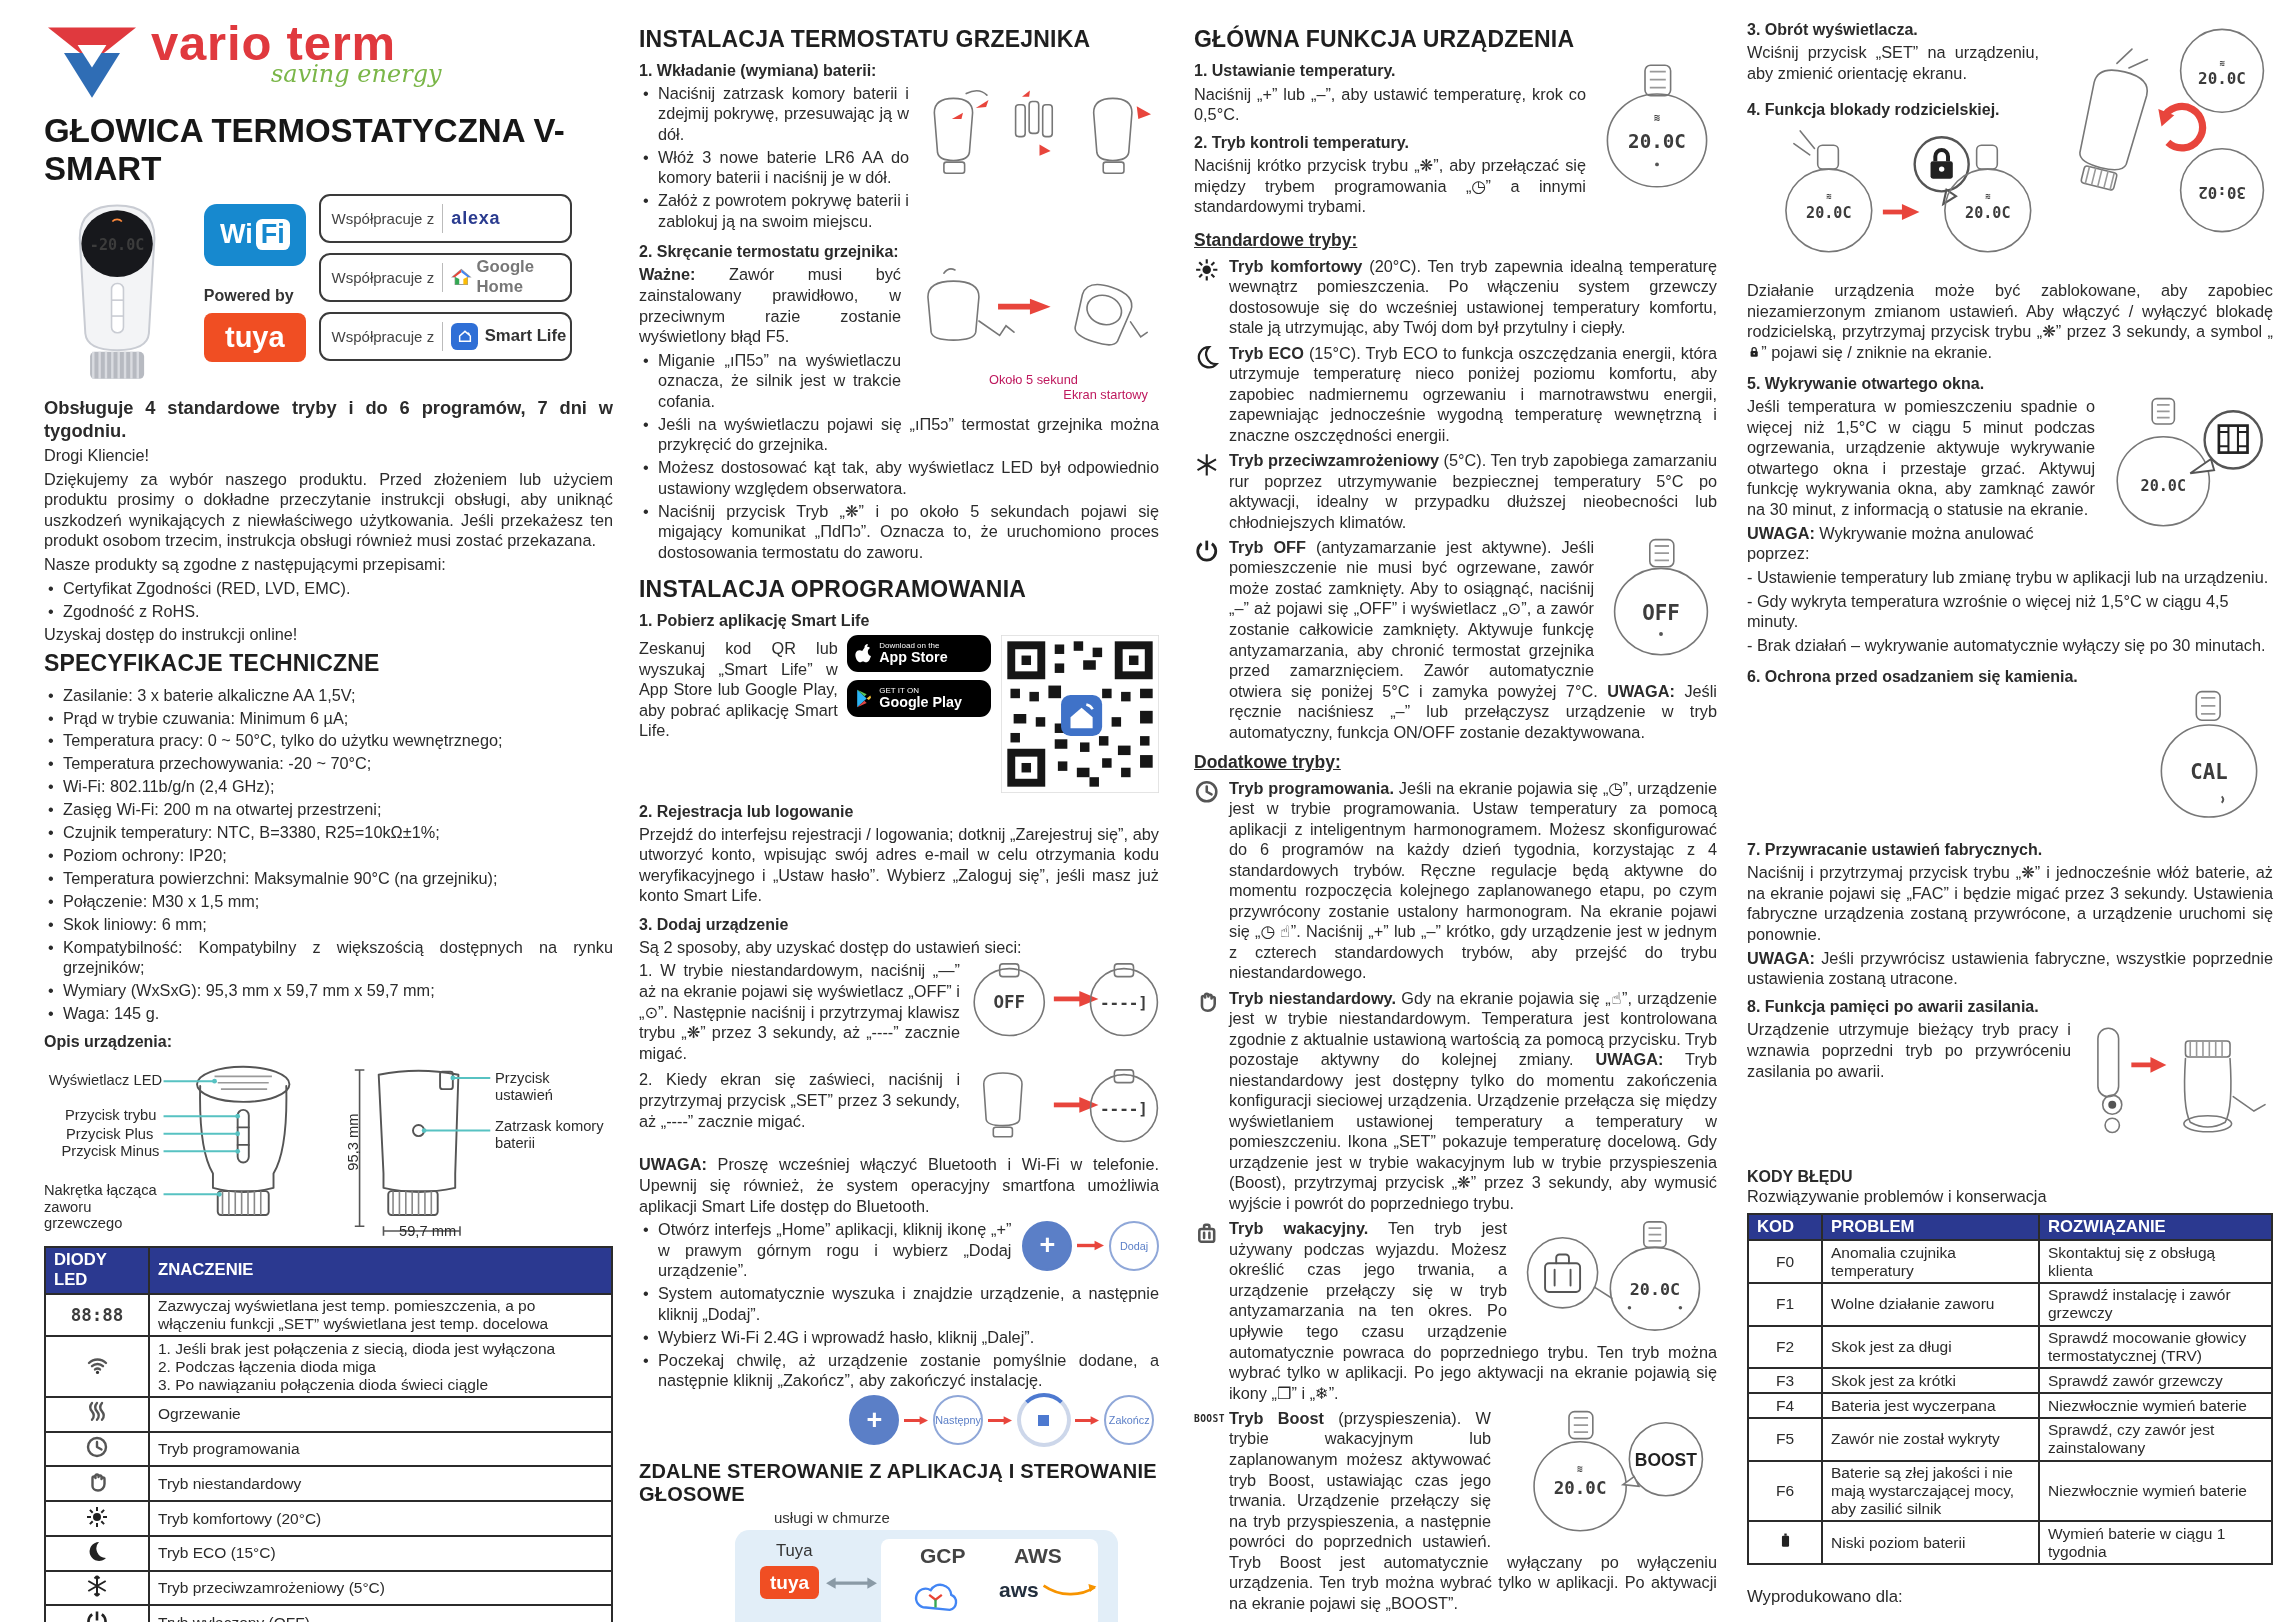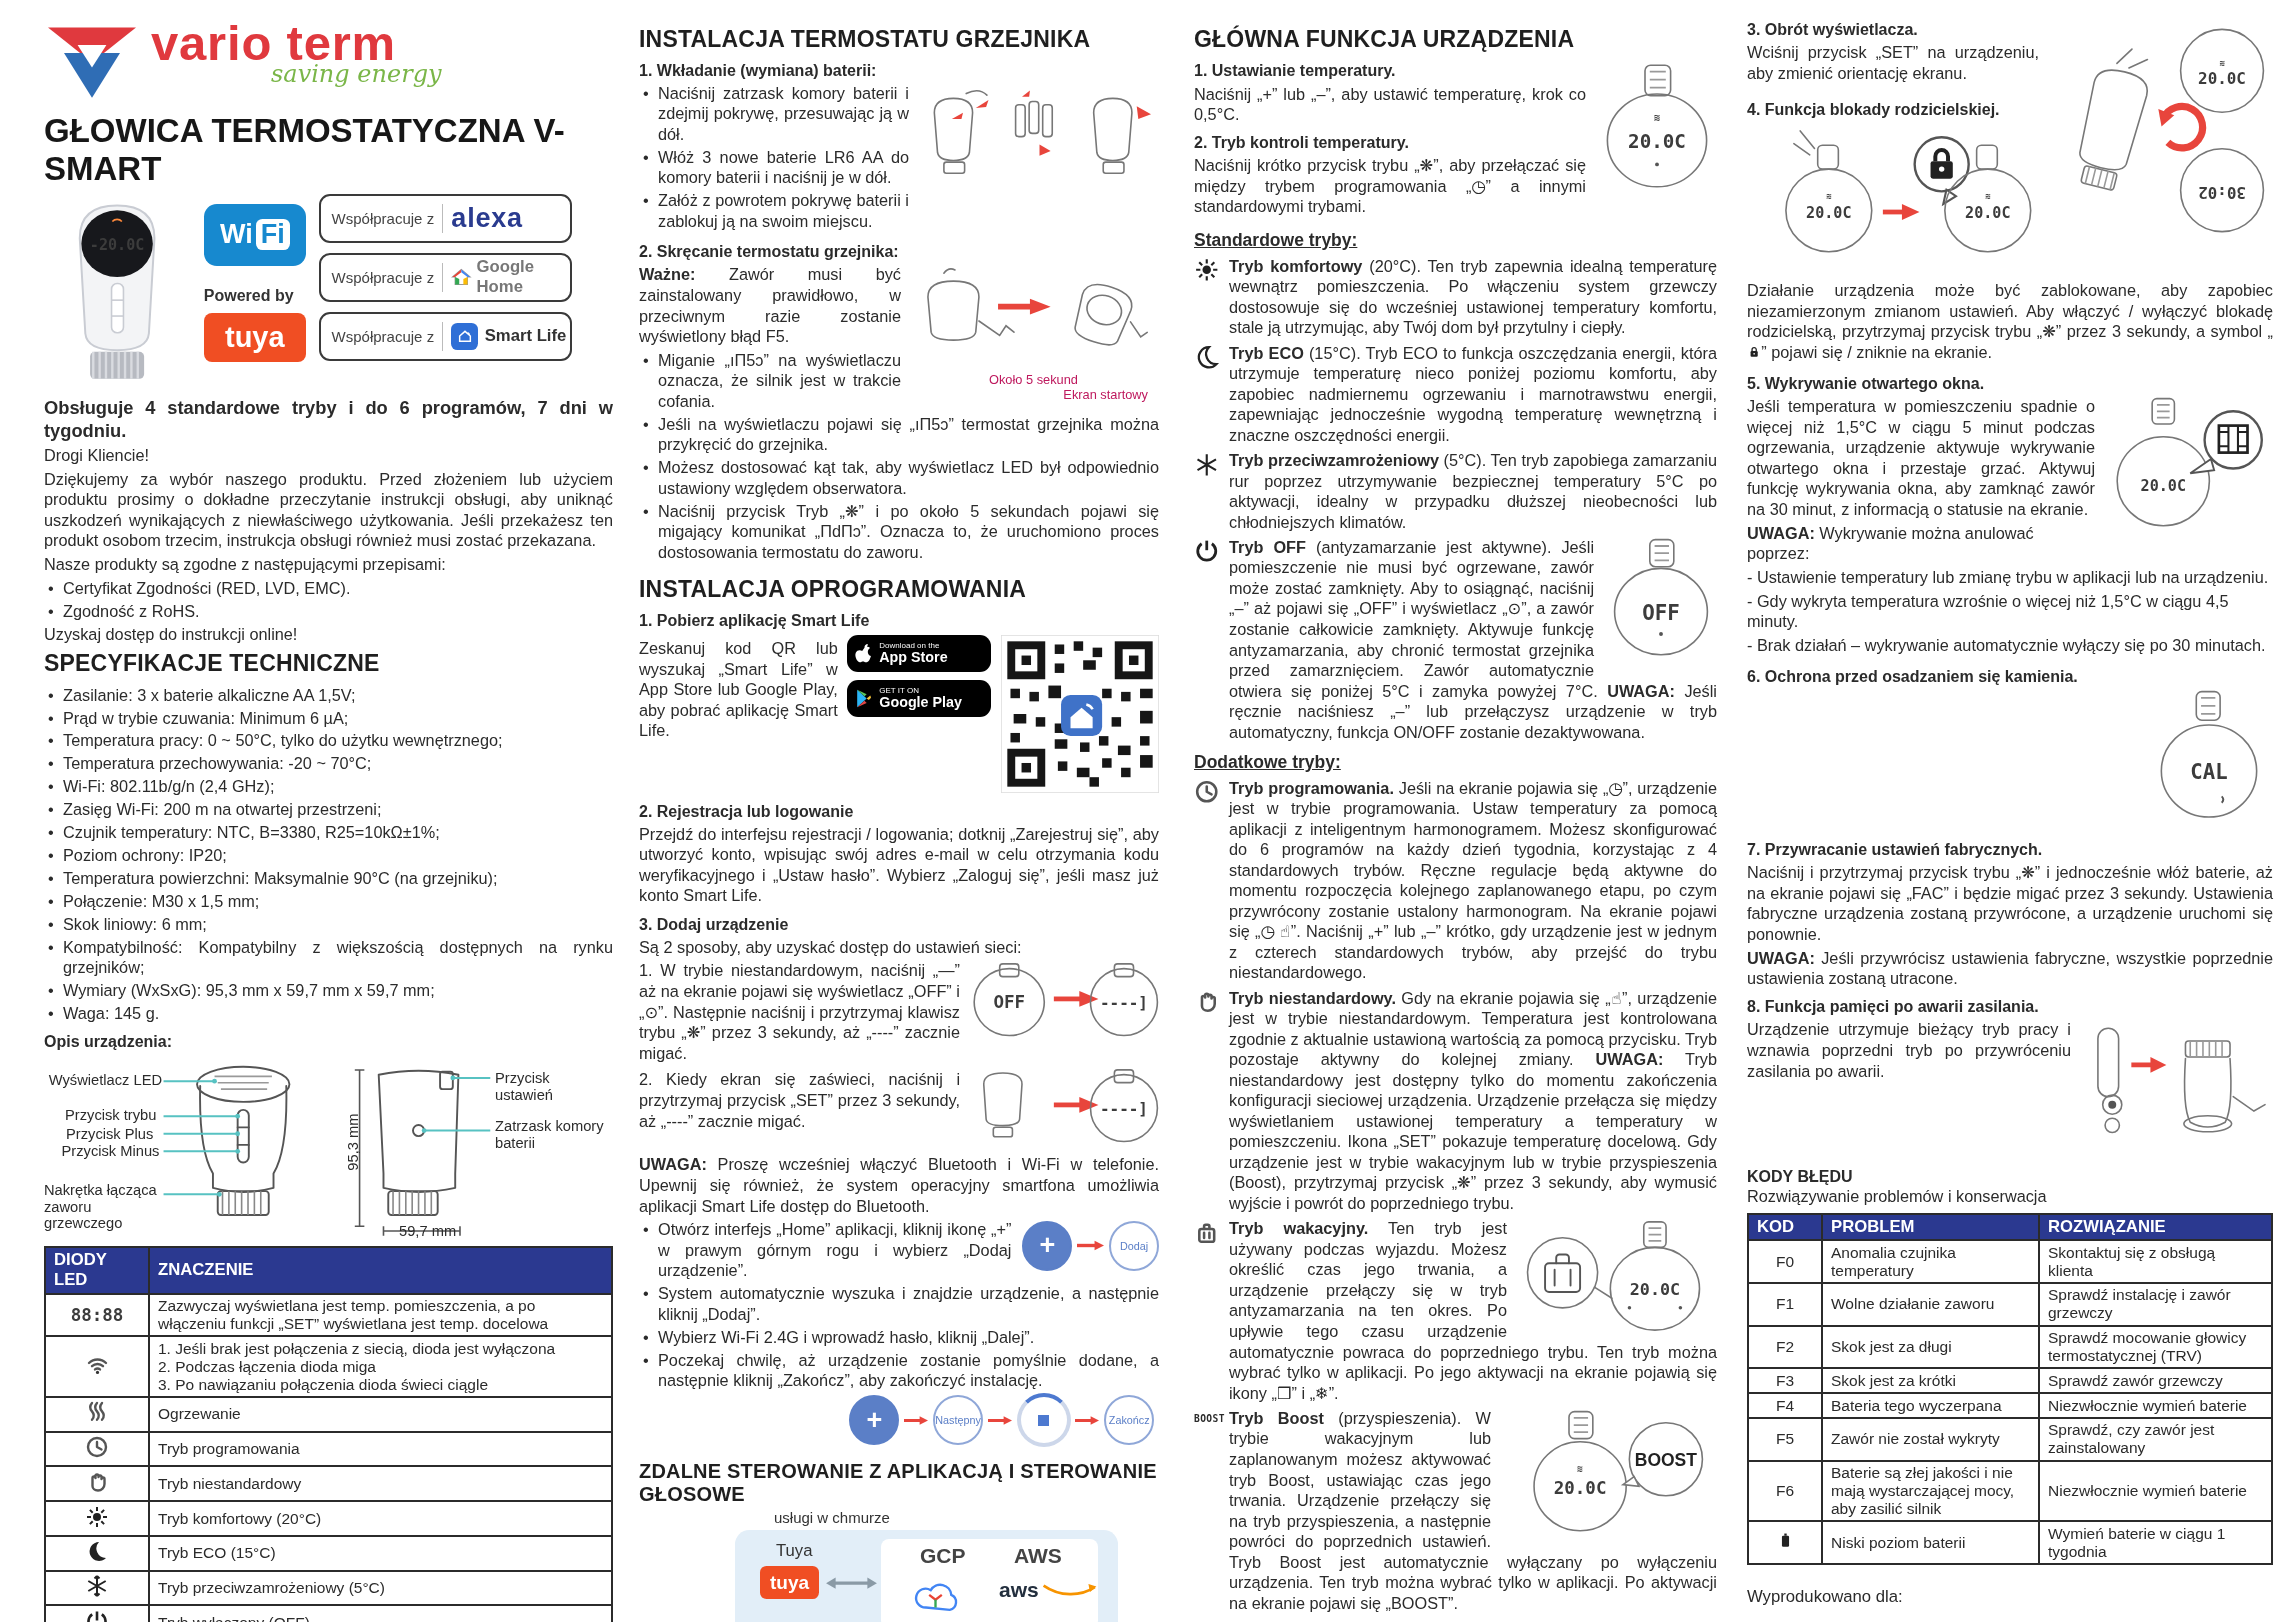--- a/index.html
+++ b/index.html
@@ -37,21 +37,21 @@
   .hero{display:flex;gap:12.8px;margin-top:4.8px;}
   .badge-col{display:flex;flex-direction:column;gap:8px;padding-top:9.6px;}
   .wifi-badge{width:102px;height:62px;background:#1789cf;border-radius:12.8px;display:flex;align-items:center;justify-content:center;gap:3.2px;}
   .wifi-badge .wi{color:#fff;font-weight:800;font-size:27px;}
   .wifi-badge .fi{background:#fff;color:#1789cf;font-weight:700;font-size:27px;border-radius:6.4px;padding:0 4.8px;}
   .powered{font-size:16px;font-weight:700;color:#333;margin-top:12.8px;}
   .tuya-logo{width:102px;height:49px;background:#f04e23;border-radius:8px;color:#fff;font-weight:800;font-size:29px;display:flex;align-items:center;justify-content:center;}
   .partner{width:249px;height:45px;border:2px solid #3a3a3a;border-radius:11px;display:flex;align-items:center;margin-bottom:9.6px;background:#fff;}
   .partner .wz{font-size:15px;color:#444;padding:0 8px 0 11px;white-space:nowrap;}
   .partner .dv{width:1.2px;height:29px;background:#bbb;margin-right:8px;}
-  .alexa{font-size:27px;color:#2a3b8f;font-weight:600;letter-spacing:0.8px;}
+  .alexa{font-size:18px;color:#2a3b8f;font-weight:600;letter-spacing:0.8px;}
   .ghome{font-size:16.7px;color:#777;font-weight:600;display:flex;align-items:center;gap:4.8px;}
   .slife{font-size:16.7px;color:#333;font-weight:700;display:flex;align-items:center;gap:6.4px;}
   .slife-sq{width:27px;height:27px;background:#2f6fd6;border-radius:6.4px;display:flex;align-items:center;justify-content:center;}
 
   
   table.t{border-collapse:collapse;width:100%;margin-top:6.4px;background:#fff;}
   .t th{background:#2b3990;color:#fff;font-size:16.7px;text-align:left;padding:2.4px 8px;border:2.4px solid #2b2b2b;}
   .t td{border:2.4px solid #2b2b2b;padding:2.4px 8px;font-size:15.5px;line-height:1.16;vertical-align:middle;}
   .t td.ic-c{text-align:center;width:86px;}
   .pre{white-space:pre-line;}
@@ -765,21 +765,21 @@
         <td>Skok jest za długi</td>
         <td>Sprawdź mocowanie głowicy termostatycznej (TRV)</td>
           </tr>
       <tr>
         <td style="text-align:center">F3</td>
         <td>Skok jest za krótki</td>
         <td>Sprawdź zawór grzewczy</td>
           </tr>
       <tr>
         <td style="text-align:center">F4</td>
-        <td>Bateria tego wyczerpana</td>
+        <td>Bateria jest wyczerpana</td>
         <td>Niezwłocznie wymień baterie</td>
           </tr>
       <tr>
         <td style="text-align:center">F5</td>
         <td>Zawór nie został wykryty</td>
         <td>Sprawdź, czy zawór jest zainstalowany</td>
           </tr>
       <tr>
         <td style="text-align:center">F6</td>
         <td>Baterie są złej jakości i nie mają wystarczającej mocy, aby zasilić silnik</td>

